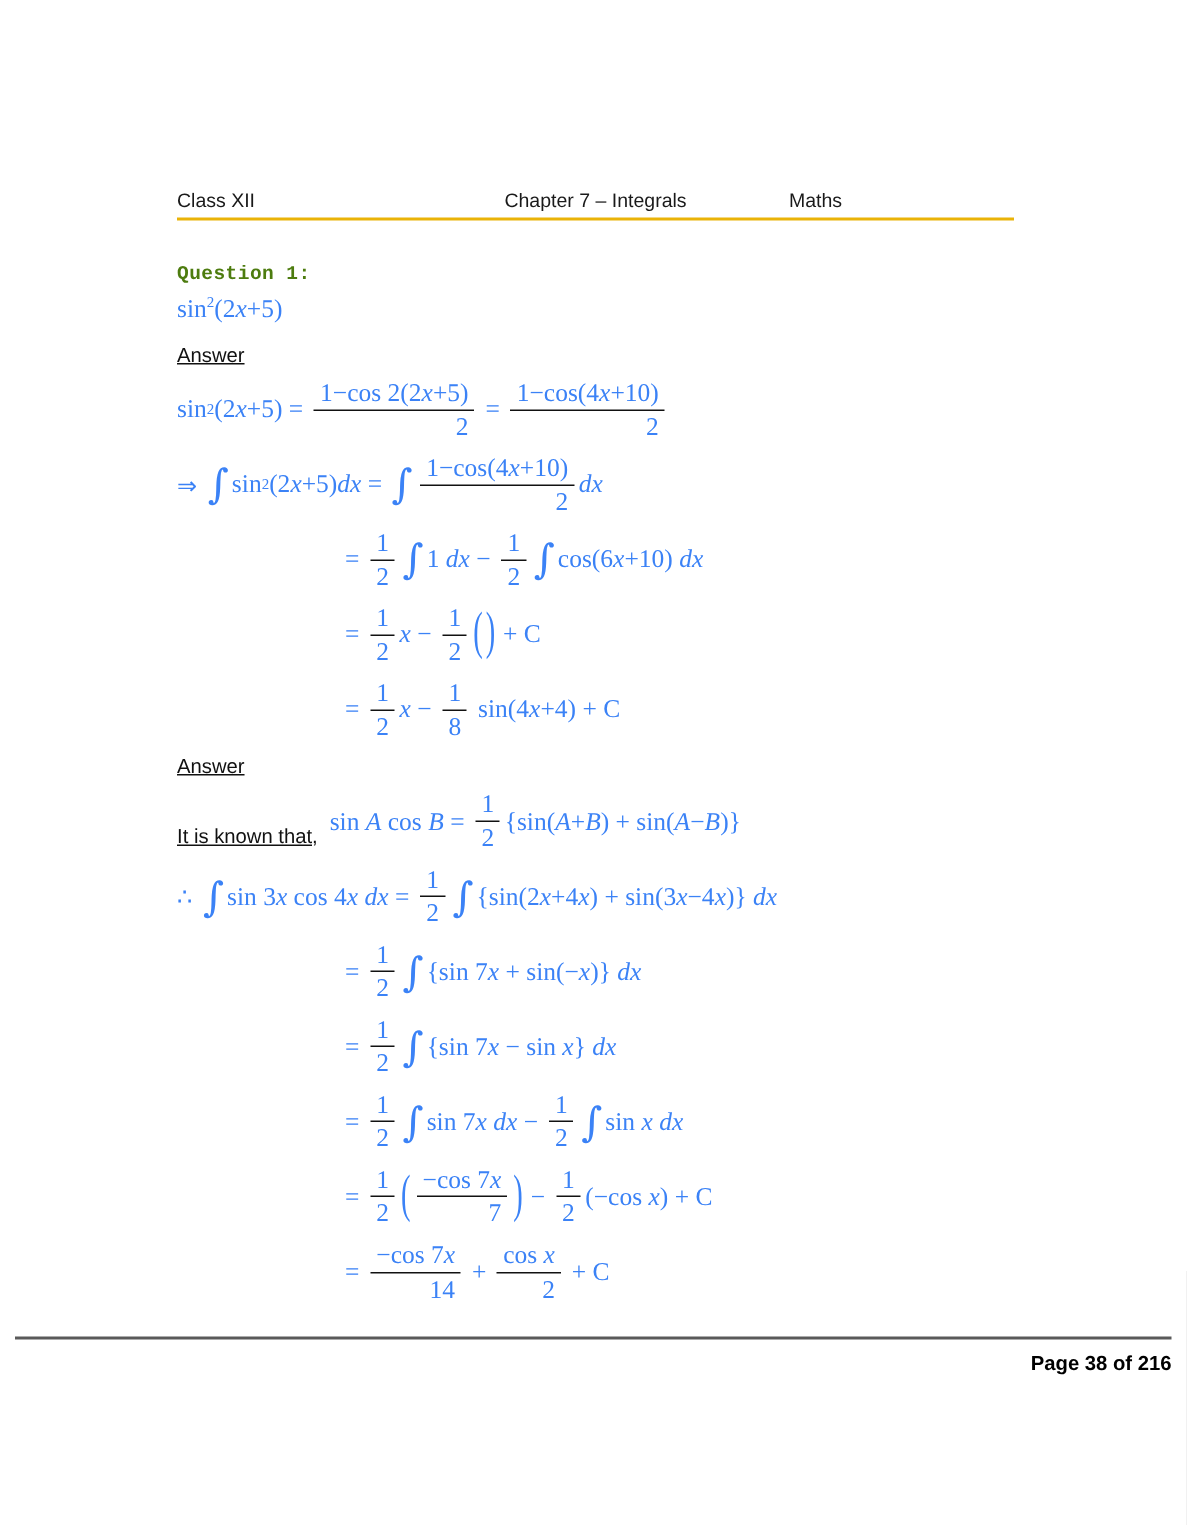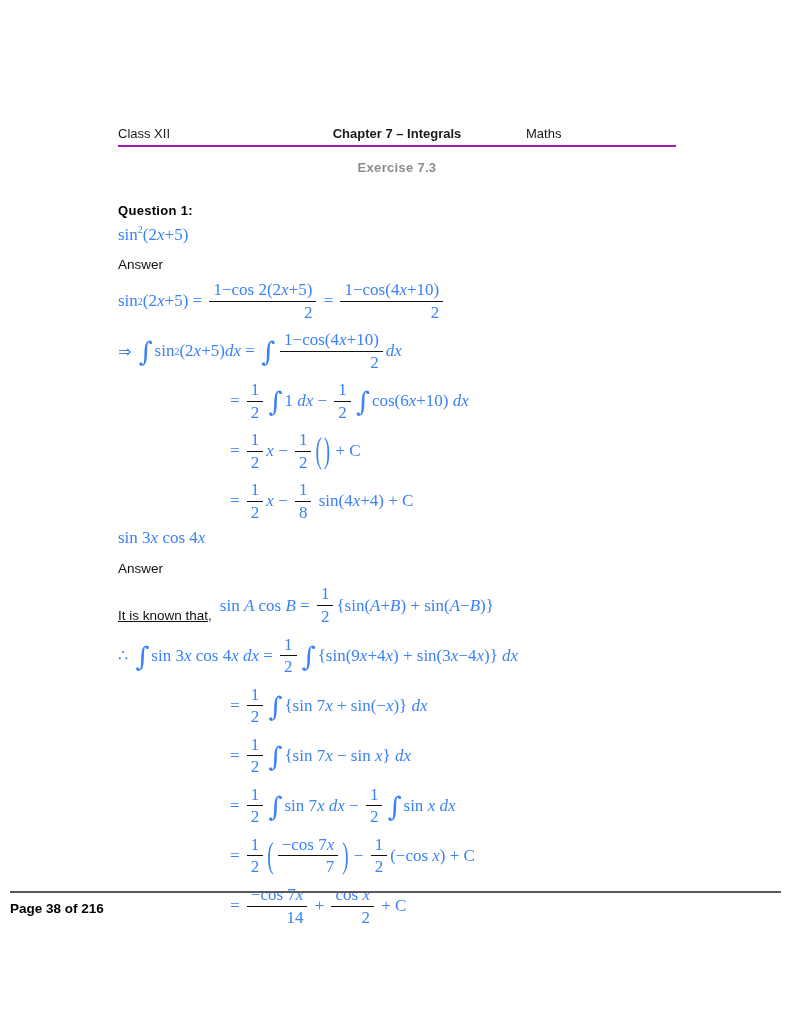--- a/index.html
+++ b/index.html
@@ -11,44 +11,45 @@
     font-family:"Liberation Sans",sans-serif;
     color:#1a1a1a;
     overflow:hidden;
   }
   .content{margin-left:118px;width:558px;}
   
   .header{
     display:flex;align-items:flex-end;
     margin-top:126px;
     padding-bottom:4px;
-    border-bottom:2px solid #a21caf;
+    border-bottom:2px solid #eab308;
     font-size:13px;
   }
   .header .h-left{width:150px;text-align:left;}
-  .header .h-center{flex:1;text-align:center;font-weight:bold;}
+  .header .h-center{flex:1;text-align:center;}
   .header .h-right{width:150px;text-align:left;}
   .exercise-title{
     margin-top:13px;
     text-align:center;
     font-weight:bold;
     font-size:13px;
     color:#8c8c8c;
     letter-spacing:.3px;
   }
   .qlabel{
     font-weight:bold;
     font-size:13px;
-    color:#000000;
+    color:#4d7c0f;
     letter-spacing:.3px;
+    font-family:Liberation Mono, monospace;
   }
   .q1-label{margin-top:28px;}
   .q2-label{margin-top:22px;}
   .plain{font-size:13.5px;color:#111;}
-  .answer{margin-top:9px;}
+  .answer{margin-top:9px;text-decoration:underline;}
   
   .math{
     font-family:"Liberation Serif","DejaVu Serif",serif;
     font-size:17px;
     color:#3b82f6;
     margin-top:6px;
     min-height:24px;
     white-space:nowrap;
   }
   .eq{margin-top:8px;min-height:40px;display:flex;align-items:center;}
@@ -89,39 +90,38 @@
   .known-row .plain{padding-bottom:4px;text-decoration:underline;}
   .known-row .eq{margin-top:0;margin-left:8px;}
   
   .footer{
     position:absolute;
     left:10px;right:10px;top:891px;
   }
   .footer-rule{border-top:2px solid #5a5a5a;}
   .page-number{
     margin-top:8px;
-    text-align:left;
+    text-align:right;
     font-weight:bold;
     font-size:13.5px;
     color:#000;
   }
 </style>
 </head>
 <body>
 
 <div class="page">
   <div class="content">
 
     <div class="header">
       <span class="h-left">Class XII</span>
       <span class="h-center">Chapter 7 – Integrals</span>
       <span class="h-right">Maths</span>
     </div>
 
-    <div class="exercise-title">Exercise 7.3</div>
 
     <div>
       <div class="qlabel q1-label">Question 1:</div>
       <div class="math"><span class="mr">sin</span><sup class="msup">2</sup><span class="mr">(2</span><span class="mi">x</span><span class="mr">+5)</span></div>
       <div class="plain answer">Answer</div>
       <div class="math eq">
           <span class="mr">sin</span>
           <sup class="msup">2</sup>
           <span class="mr">(2</span>
           <span class="mi">x</span>
@@ -201,21 +201,20 @@
             <span class="mnum"><span class="mr">1</span></span>
             <span class="mden"><span class="mr">8</span></span>
           </span>
           <span class="mr"> sin(4</span>
           <span class="mi">x</span>
           <span class="mr">+4) + C</span>
         </div>
     </div>
 
     <div>
-      <div class="math"><span class="mr">sin 3</span><span class="mi">x</span><span class="mr"> cos 4</span><span class="mi">x</span></div>
       <div class="plain answer">Answer</div>
       <div class="known-row">
         <span class="plain">It is known that,</span>
         <div class="math eq">
             <span class="mr">sin </span>
             <span class="mi">A</span>
             <span class="mr"> cos </span>
             <span class="mi">B</span>
             <span class="mr"> = </span>
             <span class="mfrac">
@@ -241,21 +240,21 @@
           <span class="mr"> cos 4</span>
           <span class="mi">x</span>
           <span class="mr"> </span>
           <span class="mi">dx</span>
           <span class="mr"> = </span>
           <span class="mfrac">
             <span class="mnum"><span class="mr">1</span></span>
             <span class="mden"><span class="mr">2</span></span>
           </span>
           <span class="mint">∫</span>
-          <span class="mr">{sin(9</span>
+          <span class="mr">{sin(2</span>
           <span class="mi">x</span>
           <span class="mr">+4</span>
           <span class="mi">x</span>
           <span class="mr">) + sin(3</span>
           <span class="mi">x</span>
           <span class="mr">−4</span>
           <span class="mi">x</span>
           <span class="mr">)} </span>
           <span class="mi">dx</span>
         </div>

